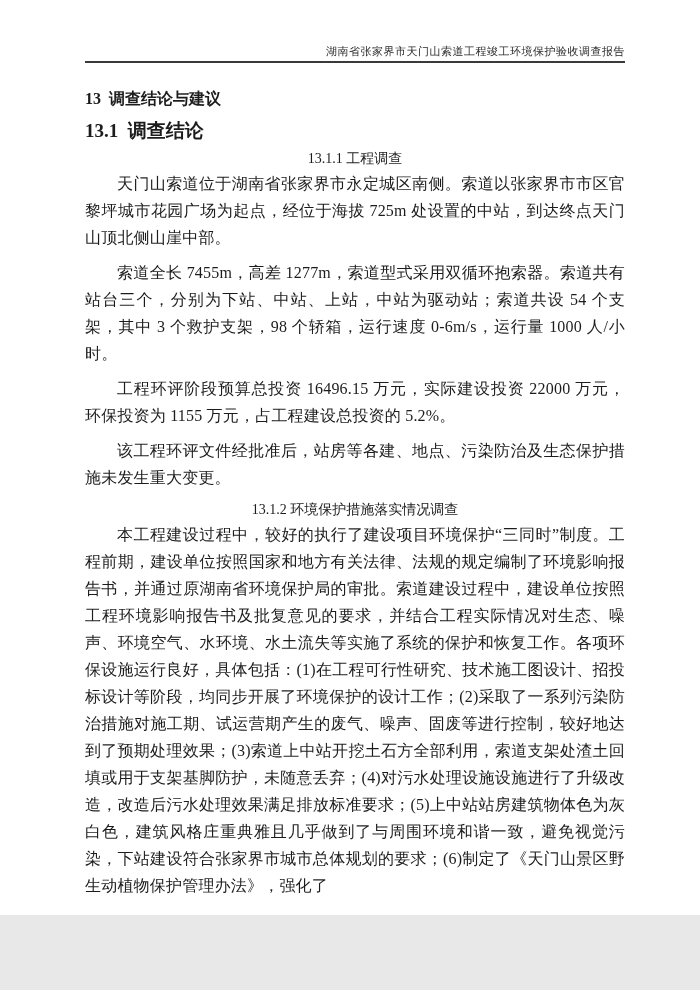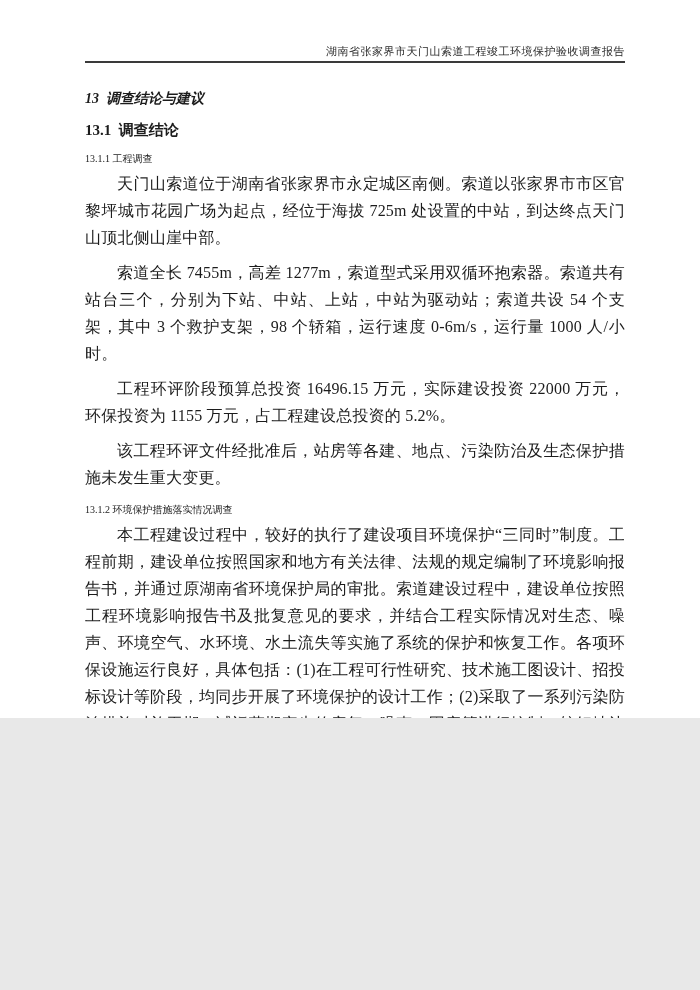--- a/index.html
+++ b/index.html
@@ -3,21 +3,21 @@
 <meta charset="utf-8">
 <style>
   html, body {
     margin: 0;
     padding: 0;
     background: #e8e8e8;
   }
   .page {
     position: relative;
     width: 700px;
-    height: 718px;
+    height: 915px;
     margin: 0 auto;
     background: #ffffff;
     color: #1c1c1c;
     font-family: "Liberation Serif", "DejaVu Serif", serif;
     overflow: hidden;
     box-sizing: border-box;
   }
   .content {
     box-sizing: border-box;
     padding: 44px 75px 0 85px; 
@@ -30,39 +30,39 @@
     letter-spacing: 0.5px;
     white-space: pre-wrap;
   }
   .header-rule {
     margin-top: 3px;
     height: 0;
     border-bottom: 2px solid #3a3a3a;
   }
   .h1 {
     margin: 26px 0 0 0;
-    font-size: 14px;
+    font-size: 16px;
     line-height: 20px;
     font-weight: bold;
     white-space: pre-wrap;
-    font-style: italic;
   }
   .h2 {
     margin: 12px 0 0 0;
-    font-size: 15px;
+    font-size: 19px;
     line-height: 19px;
     font-weight: bold;
     white-space: pre-wrap;
   }
   .h3 {
     margin: 9px 0 0 0;
-    font-size: 10px;
+    font-size: 14px;
     line-height: 19px;
     font-weight: normal;
     white-space: pre-wrap;
+    text-align: center;
   }
   .para {
     margin: 2px 0 0 0;
     font-size: 16px;
     line-height: 27px;
     text-align: justify;
     text-indent: 2em;
     letter-spacing: 0.2px;
   }
   .para + .para {

